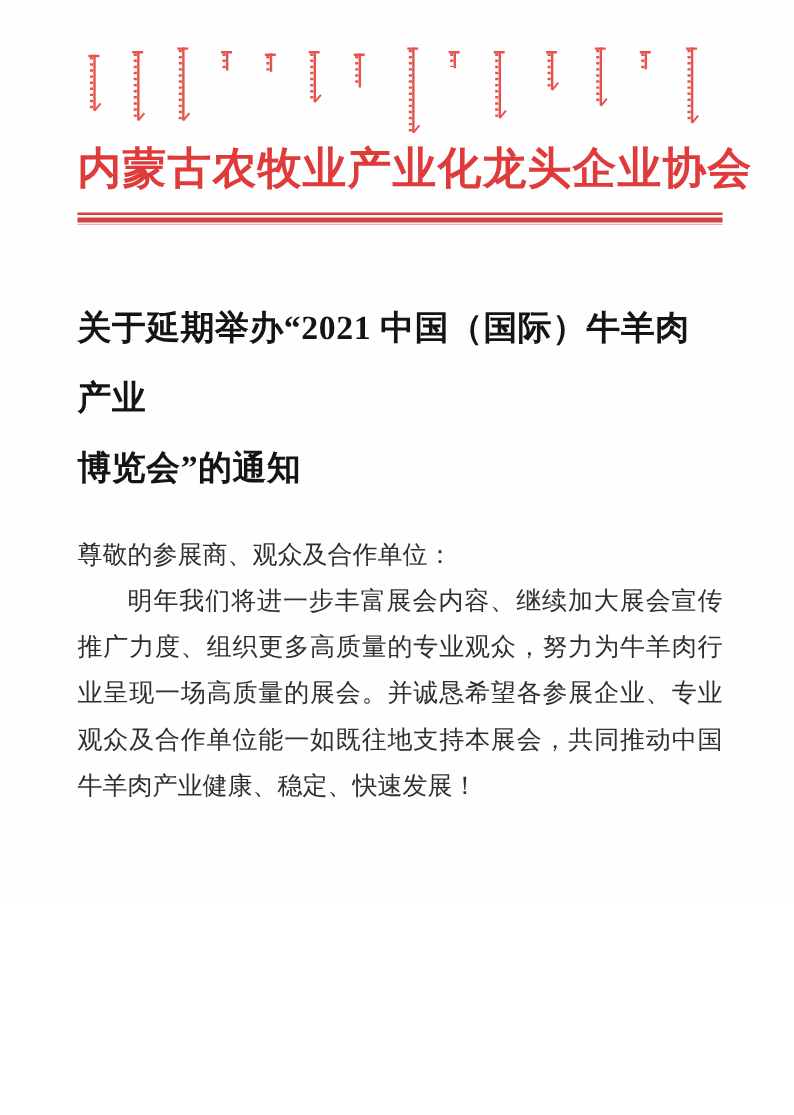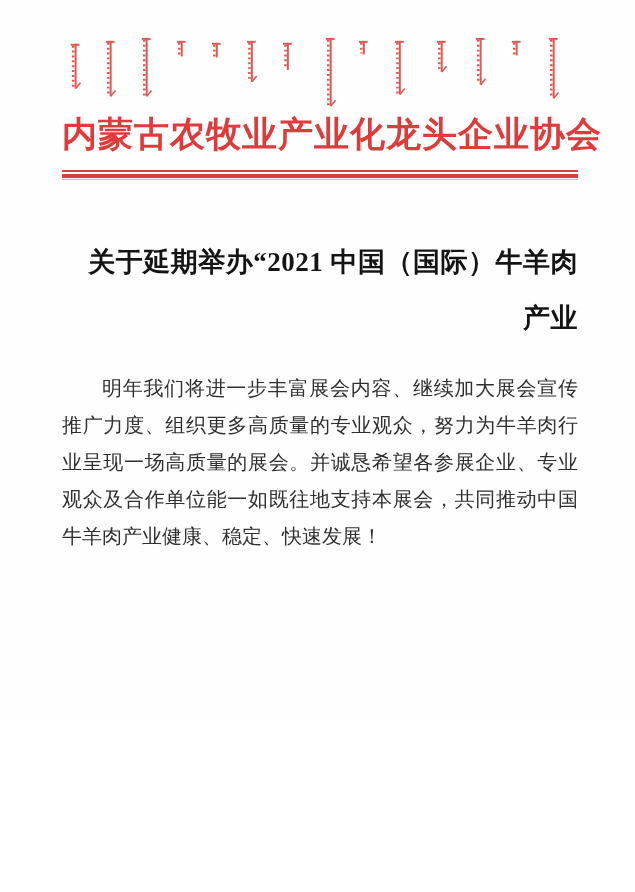--- a/index.html
+++ b/index.html
@@ -28,21 +28,21 @@
   .rule .r2{height:4px;background:#d8403c;margin-top:2px;}
   .rule .r3{height:1px;background:#efb0ab;margin-top:1px;}
   
   .title{
     margin:54px 0 0 0;
     padding:0;
     font-size:27px;
     line-height:56px;
     font-weight:bold;
     color:#141414;
-    text-align:right;
+    text-align:left;
     letter-spacing:0.5px;
   }
   .title .tl{display:block;}
   
   .bodytext{
     margin-top:24px;
     font-size:20px;
     line-height:37px;
     color:#2f2f2f;
     text-align:justify;
@@ -114,19 +114,21 @@
     <div class="org">内蒙古农牧业产业化龙头企业协会</div>
     <div class="rule">
       <div class="r1"></div>
       <div class="r2"></div>
       <div class="r3"></div>
     </div>
   </header>
 
   <h1 class="title">
     <span class="tl">关于延期举办“2021 中国（国际）牛羊肉产业</span>
+    <span class="tl">博览会”的通知</span>
   </h1>
 
   <main class="bodytext">
+    <p>尊敬的参展商、观众及合作单位：</p>
     <p class="para">明年我们将进一步丰富展会内容、继续加大展会宣传推广力度、组织更多高质量的专业观众，努力为牛羊肉行业呈现一场高质量的展会。并诚恳希望各参展企业、专业观众及合作单位能一如既往地支持本展会，共同推动中国牛羊肉产业健康、稳定、快速发展！</p>
   </main>
 
 </div>
 
 </body></html>

